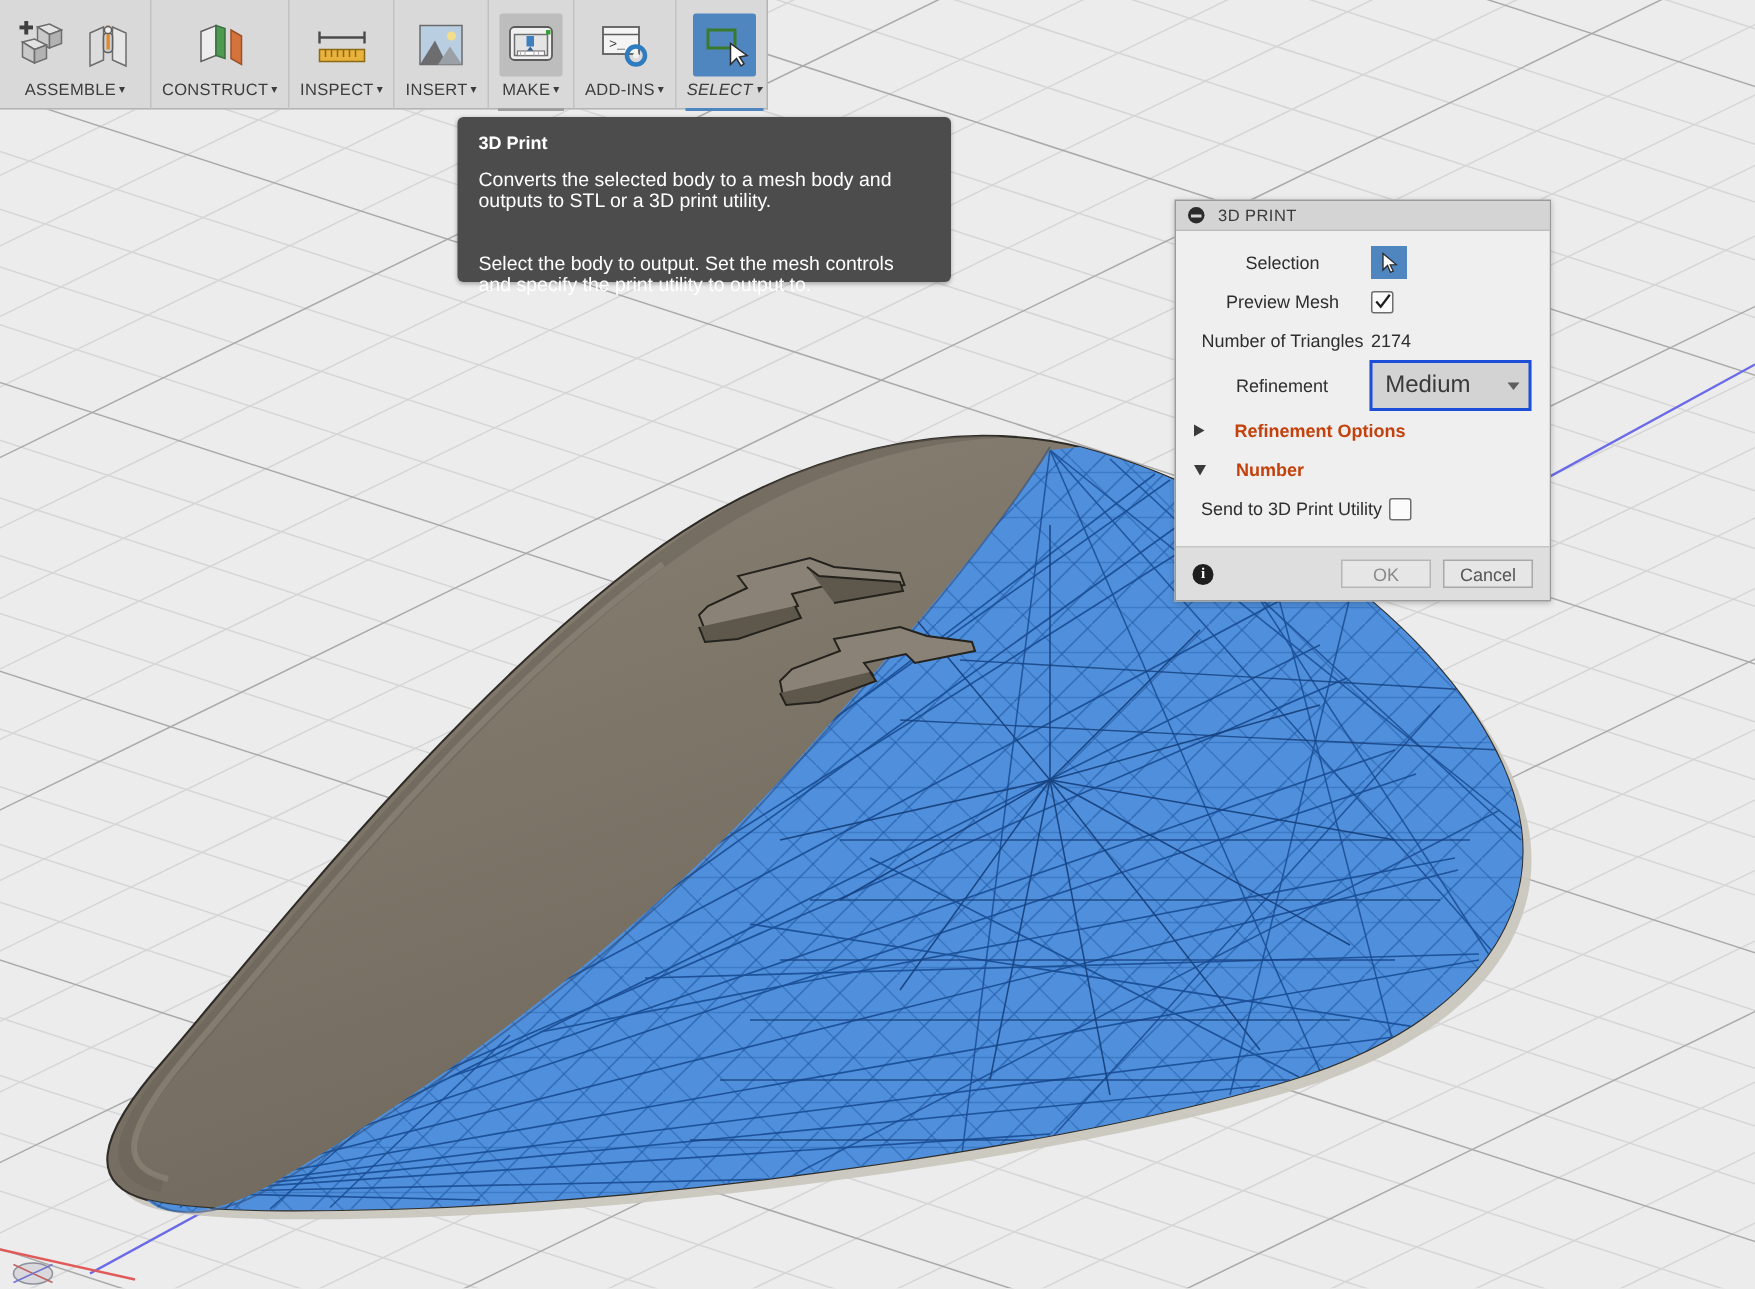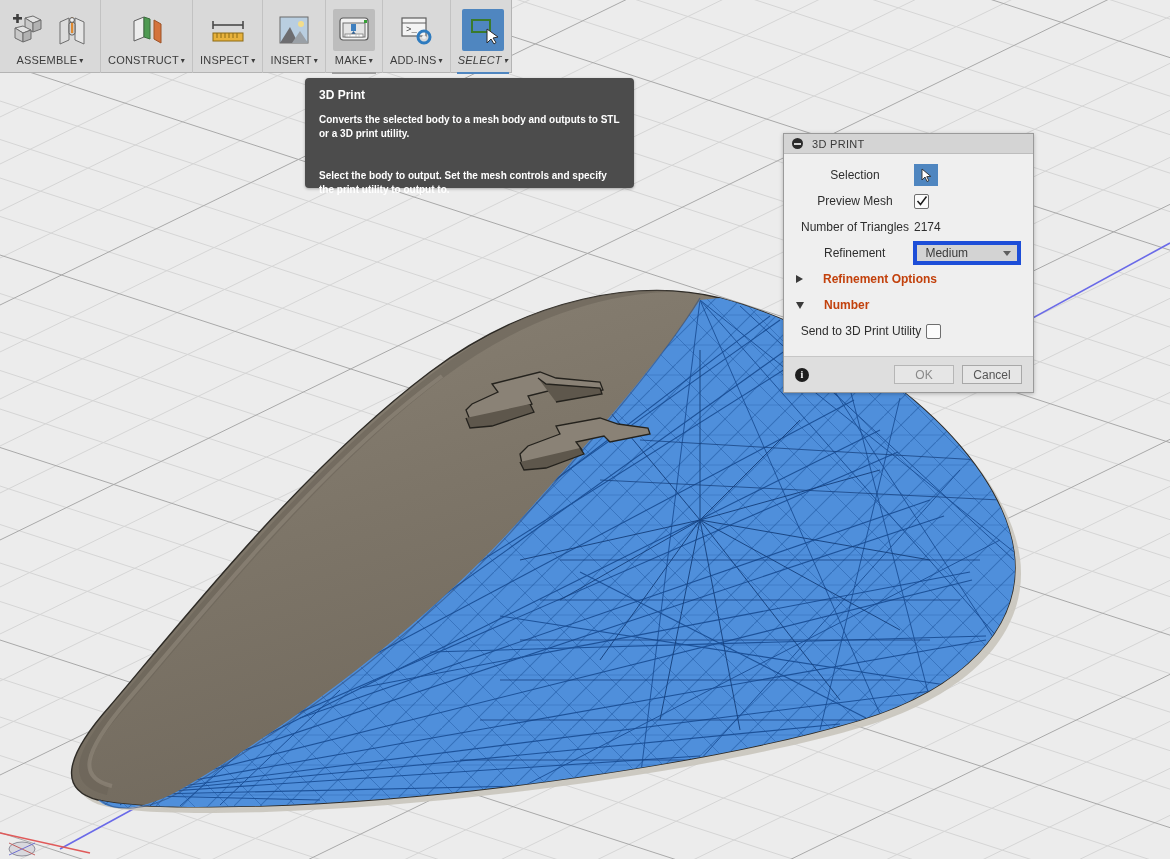--- a/index.html
+++ b/index.html
@@ -62,21 +62,21 @@
   #tooltip {
     position: absolute; left: 305px; top: 78px;
     width: 329px; height: 110px;
     background: #4c4c4c; border-radius: 4px;
     padding: 10px 14px 0 14px;
     color: #ffffff;
     z-index: 40;
     box-shadow: 0 1px 3px rgba(0,0,0,.3);
   }
   #tooltip .tt-title { font-size: 12px; font-weight: bold; margin-bottom: 11px; }
-  #tooltip .tt-body  { font-size: 10px; font-weight: bold; line-height: 14px; }
+  #tooltip .tt-body  { font-size: 13px; font-weight: normal; line-height: 14px; }
   #tooltip .tt-body + .tt-body { margin-top: 28px; }
 
   
   #dialog {
     position: absolute; left: 783px; top: 133px;
     width: 251px;
     background: #efefef;
     border: 1px solid #9a9a9a;
     box-shadow: 0 1px 4px rgba(0,0,0,.25);
     z-index: 35;
@@ -112,24 +112,24 @@
   }
   .cursor-glyph { width: 11px; height: 14px; display: block; }
 
   .chk {
     width: 15px; height: 15px; background: #fbfbfb;
     border: 1px solid #6e6e6e; border-radius: 2px;
     display: flex; align-items: center; justify-content: center;
   }
 
   .combo {
-    width: 108px; height: 24px; background: #d3d3d3;
-    border: 4px solid #1d4ed8;
+    width: 108px; height: 34px; background: #d3d3d3;
+    border: 2px solid #1d4ed8;
     display: flex; align-items: center; justify-content: space-between;
-    padding: 0 6px 0 8px; font-size: 12px; color: #3a3a3a;
+    padding: 0 6px 0 8px; font-size: 16px; color: #3a3a3a;
   }
   .combo-caret {
     width: 0; height: 0;
     border-left: 4px solid transparent; border-right: 4px solid transparent;
     border-top: 5px solid #5e5e5e;
   }
 
   .dlg-section {
     display: flex; align-items: center; gap: 20px;
     padding: 0 12px; min-height: 26px;

